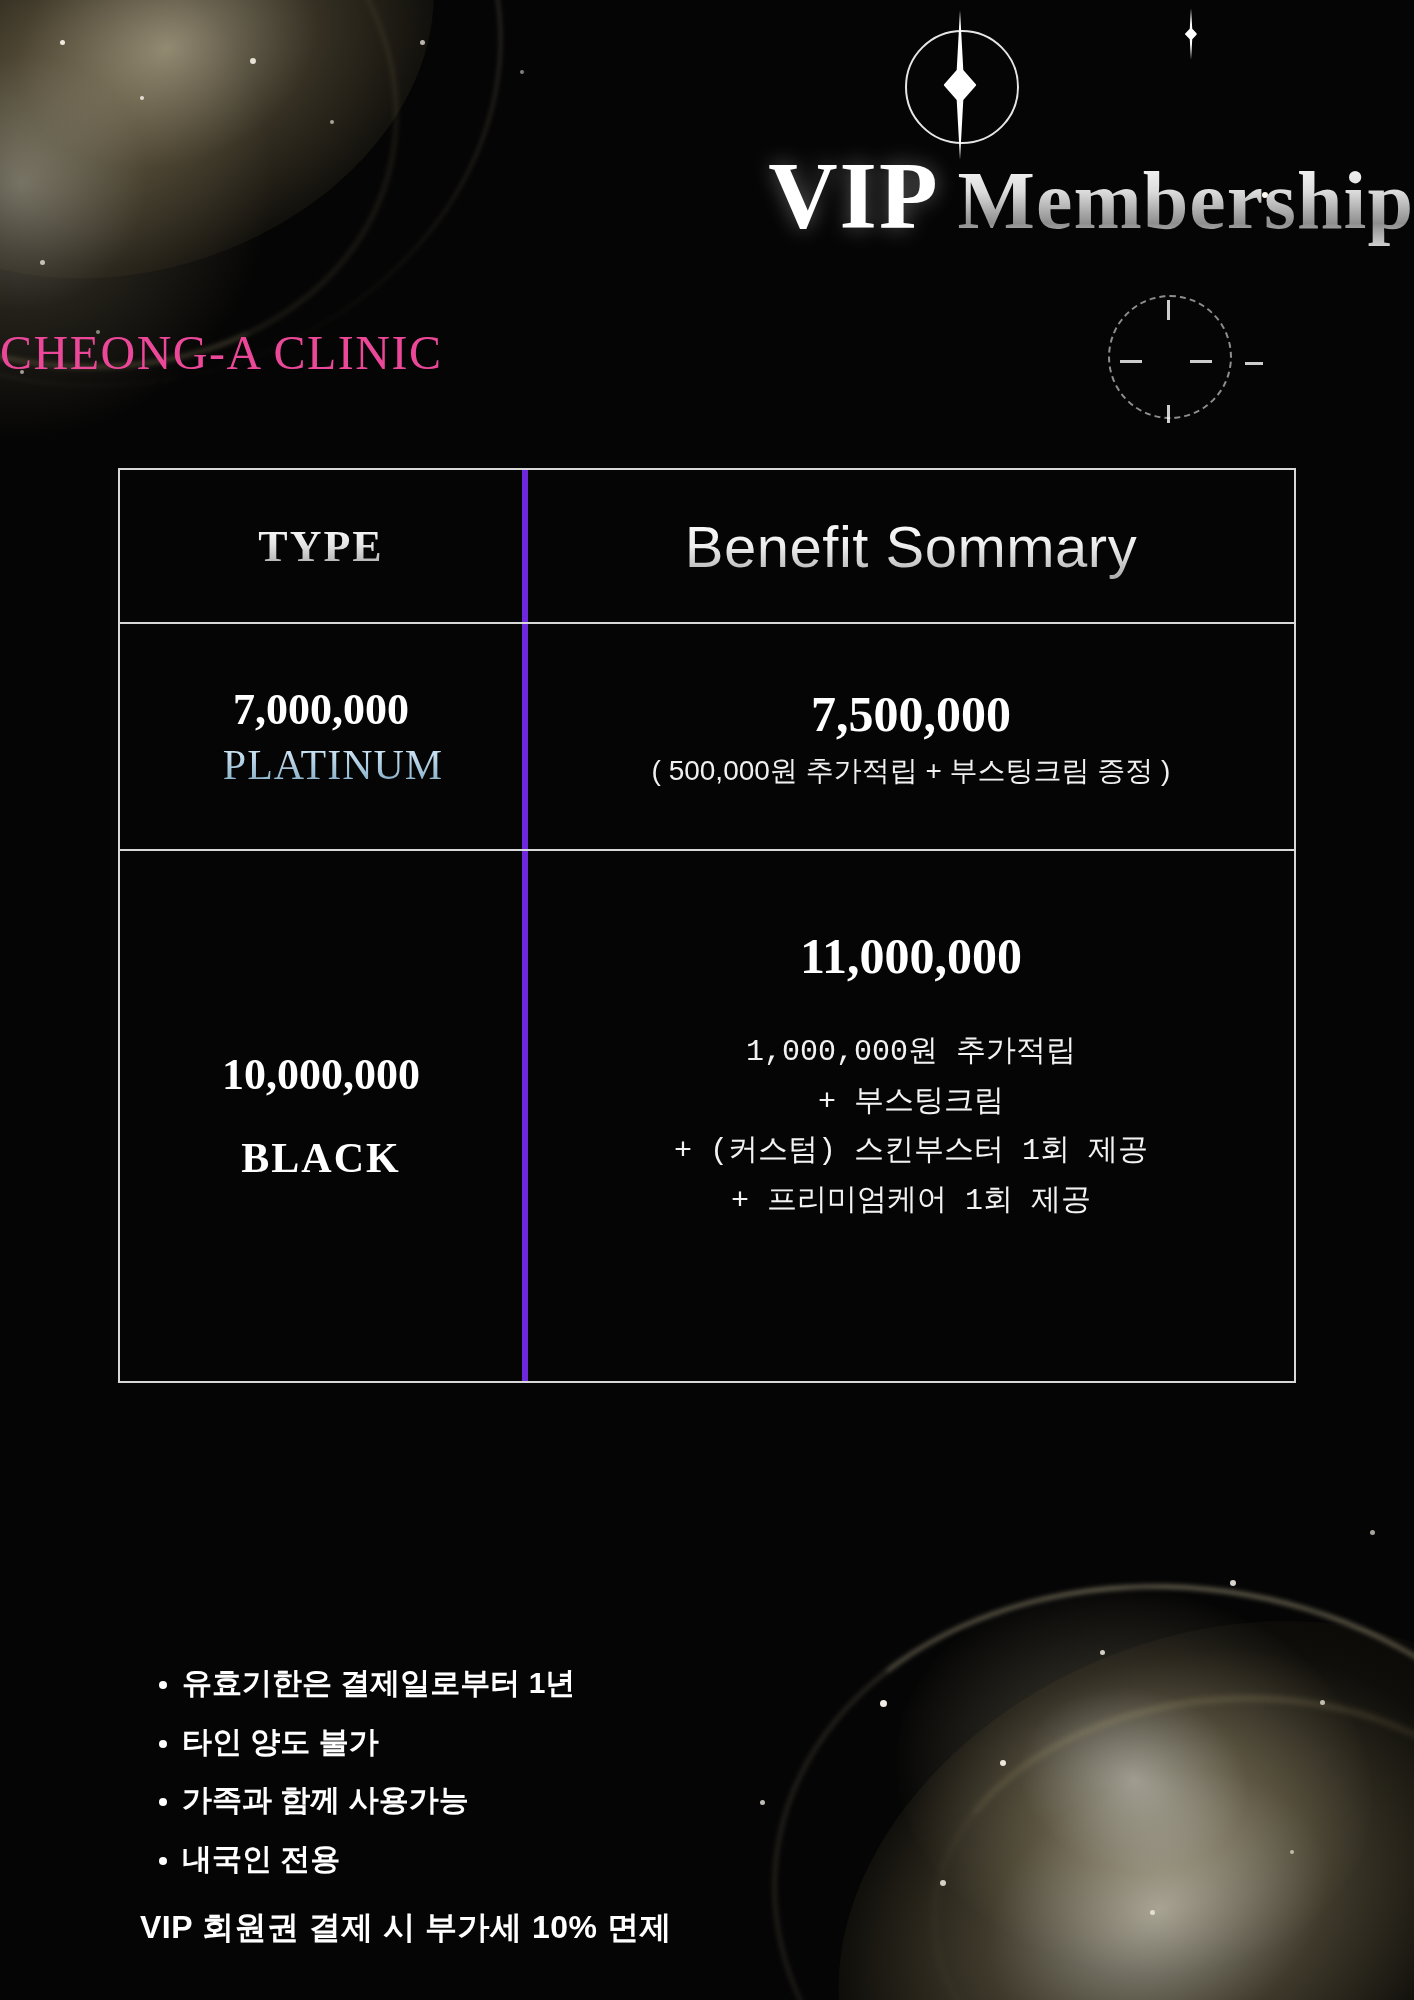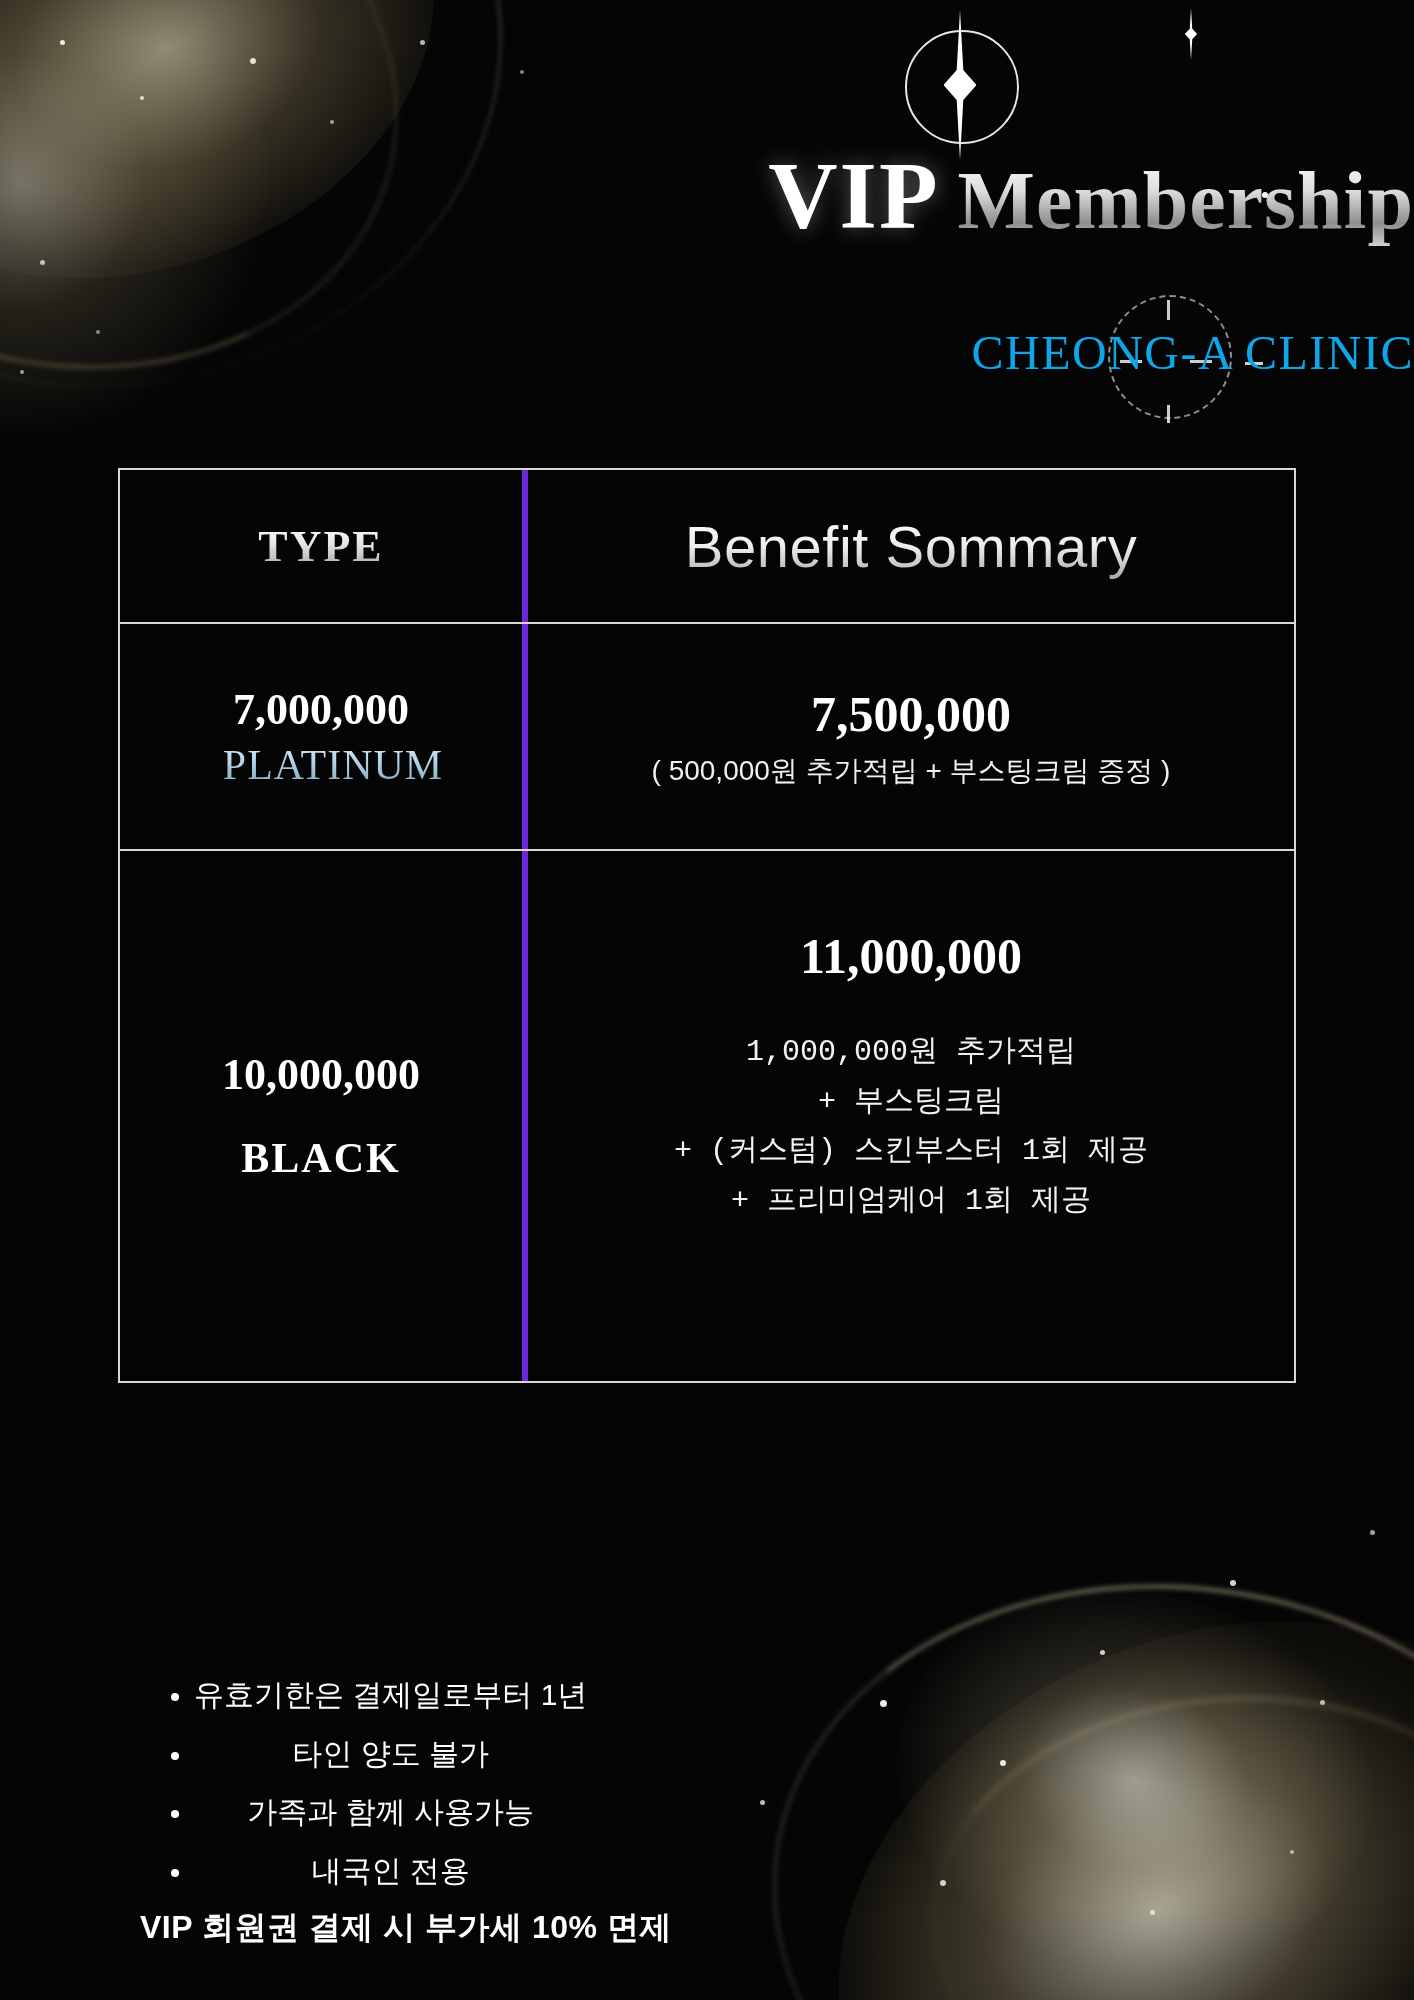--- a/index.html
+++ b/index.html
@@ -188,25 +188,25 @@
     background: linear-gradient(180deg, #ffffff 0%, #dcdcdc 40%, #8e8e8e 75%, #cfcfcf 100%);
     -webkit-background-clip: text;
     background-clip: text;
     color: transparent;
     margin-left: 18px;
   }
   .subtitle {
     position: absolute;
     left: 0; right: 0;
     top: 325px;
-    text-align: right;
+    text-align: left;
     font-family: "Liberation Serif", serif;
     font-size: 48px;
     letter-spacing: 1.5px;
-    color: #0ea5e9;
+    color: #ec4899;
   }
 
   
   .table {
     position: absolute;
     left: 118px;
     top: 468px;
     width: 1178px;
     border: 2px solid #d8d8d8;
     box-sizing: border-box;
@@ -317,29 +317,28 @@
     color: #f2f2f2;
     line-height: 1.65;
   }
   .benefit-lines div { white-space: nowrap; }
 
   
   .notes {
     position: absolute;
     left: 140px;
     top: 1650px;
-    margin: 16px;
+    margin: 4px;
     padding: 0 0 0 38px;
     list-style: disc;
     font-family: "Liberation Sans", sans-serif;
-    font-weight: normal;
+    font-weight: bold;
     font-size: 30px;
     color: #ffffff;
     line-height: 1.95;
-    text-align: center;
   }
   .notes li::marker { color: #ffffff; font-size: 26px; }
 
   .tax-note {
     position: absolute;
     left: 140px;
     top: 1906px;
     font-family: "Liberation Sans", sans-serif;
     font-weight: bold;
     font-size: 32px;

